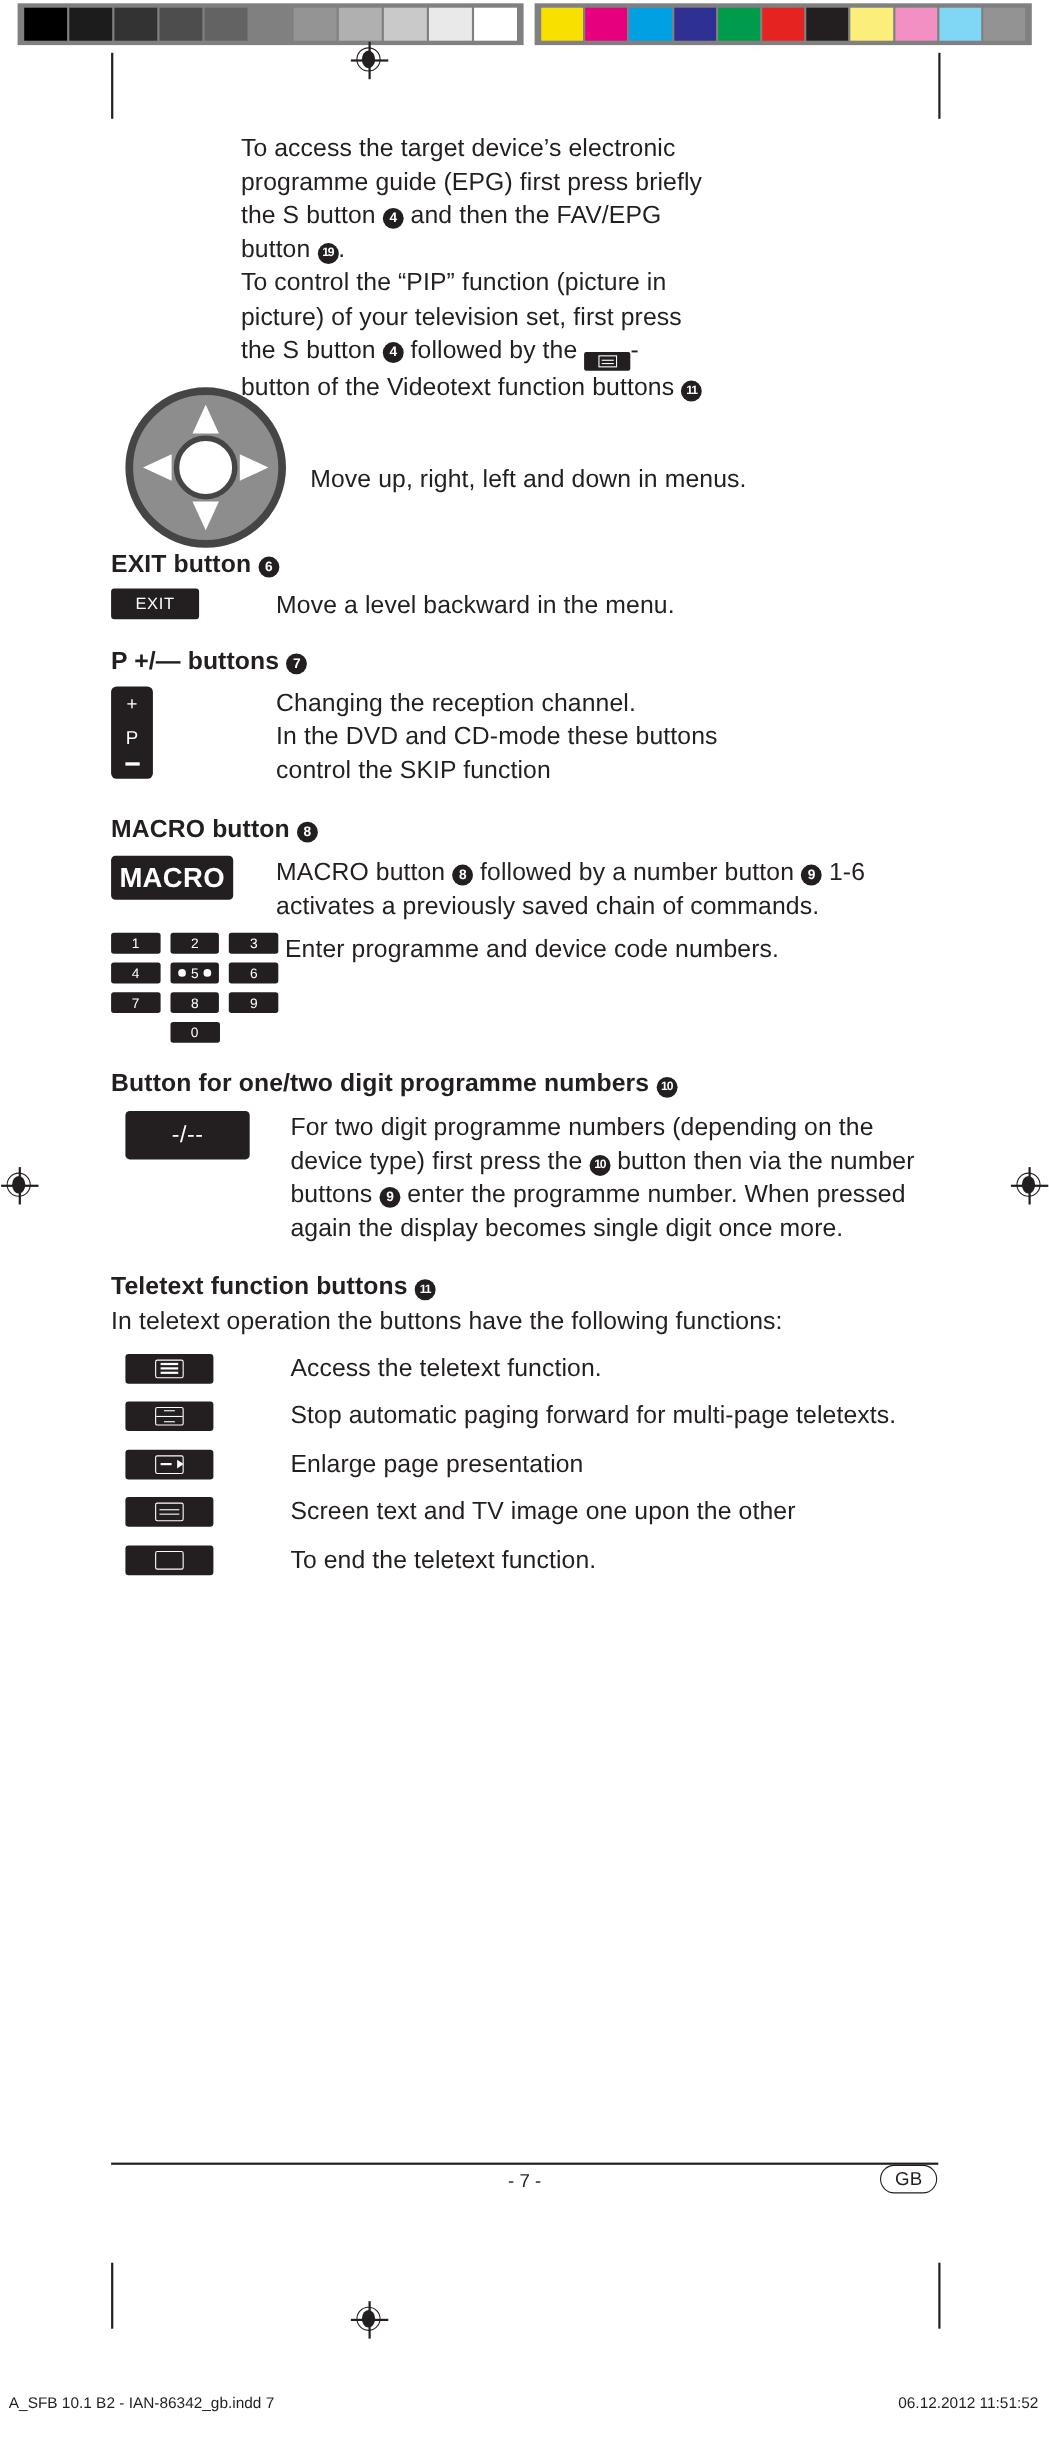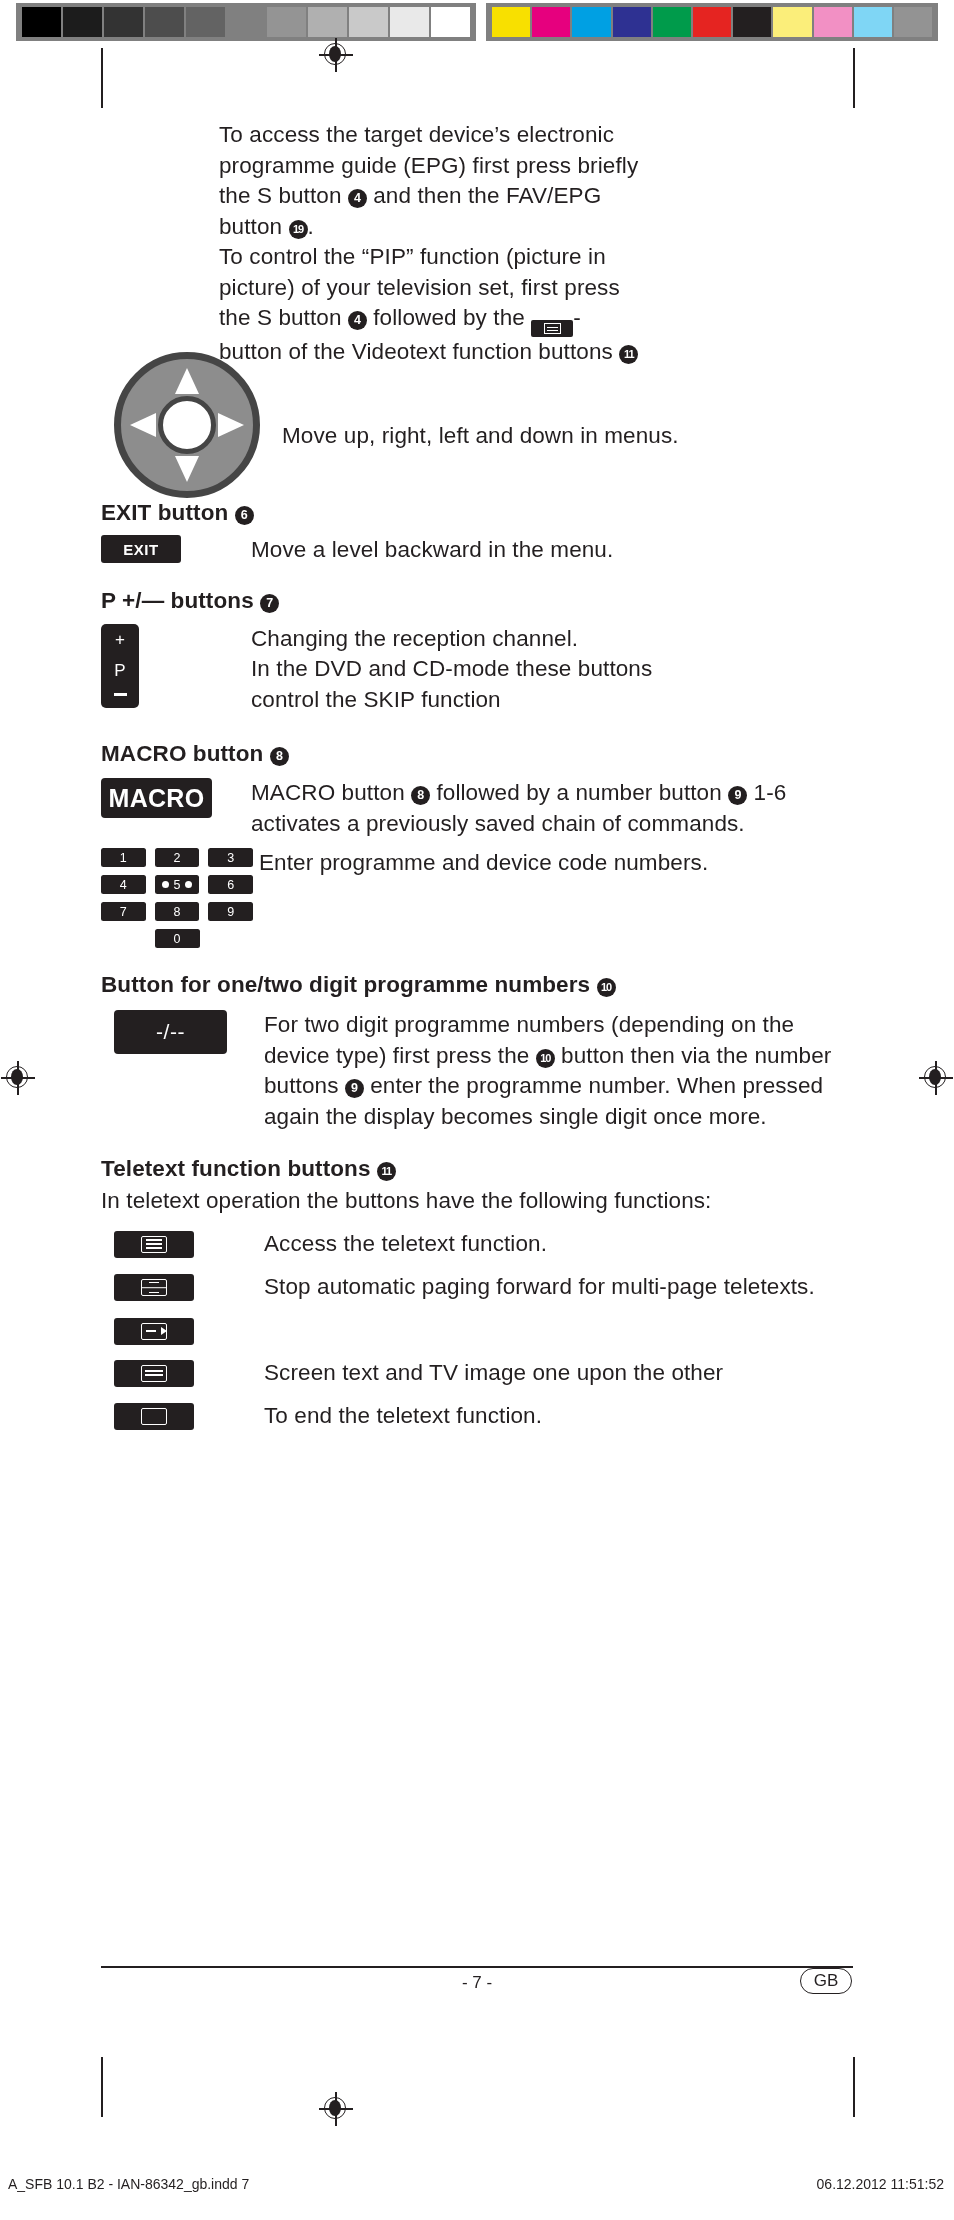--- a/index.html
+++ b/index.html
@@ -187,21 +187,20 @@
     align-items: center;
     justify-content: center;
     font-family: "Liberation Sans", sans-serif;
     box-sizing: border-box;
   }
   .key-exit {
     width: 80px; height: 28px;
     border-radius: 3px;
     font-size: 15px;
     letter-spacing: 0.6px;
-    font-weight: bold;
   }
   .key-macro {
     width: 111px; height: 40px;
     border-radius: 4px;
     font-size: 25px;
     font-weight: bold;
     letter-spacing: 0.3px;
   }
   .key-dashes {
     width: 113px; height: 44px;
@@ -590,20 +589,21 @@
       </div>
       <div class="row" style="margin-bottom: 13px;">
         <div class="graphic-col" style="width: 150px; padding-left: 13px; padding-top: 2px;">
           <div class="tt-key">
             <span class="tt-glyph">
               <span class="bar short" style="margin-right:6px;"></span>
               <span class="arrow-right-small"></span>
             </span>
           </div>
         </div>
+        <div class="desc-col body-text">Enlarge page presentation</div>
       </div>
       <div class="row" style="margin-bottom: 13px;">
         <div class="graphic-col" style="width: 150px; padding-left: 13px; padding-top: 2px;">
           <div class="tt-key">
             <span class="tt-glyph">
               <span class="bar" style="width:18px;"></span>
               <span class="bar" style="width:18px;"></span>
             </span>
           </div>
         </div>

